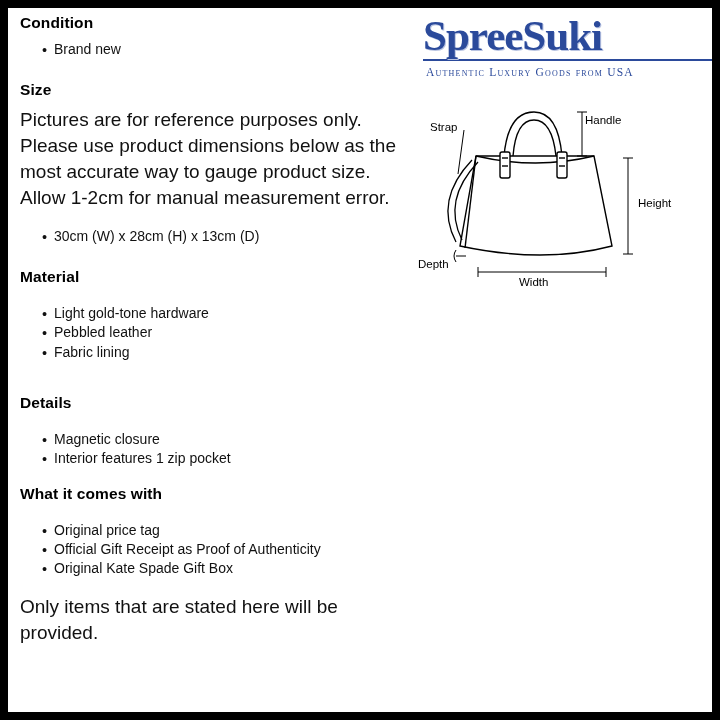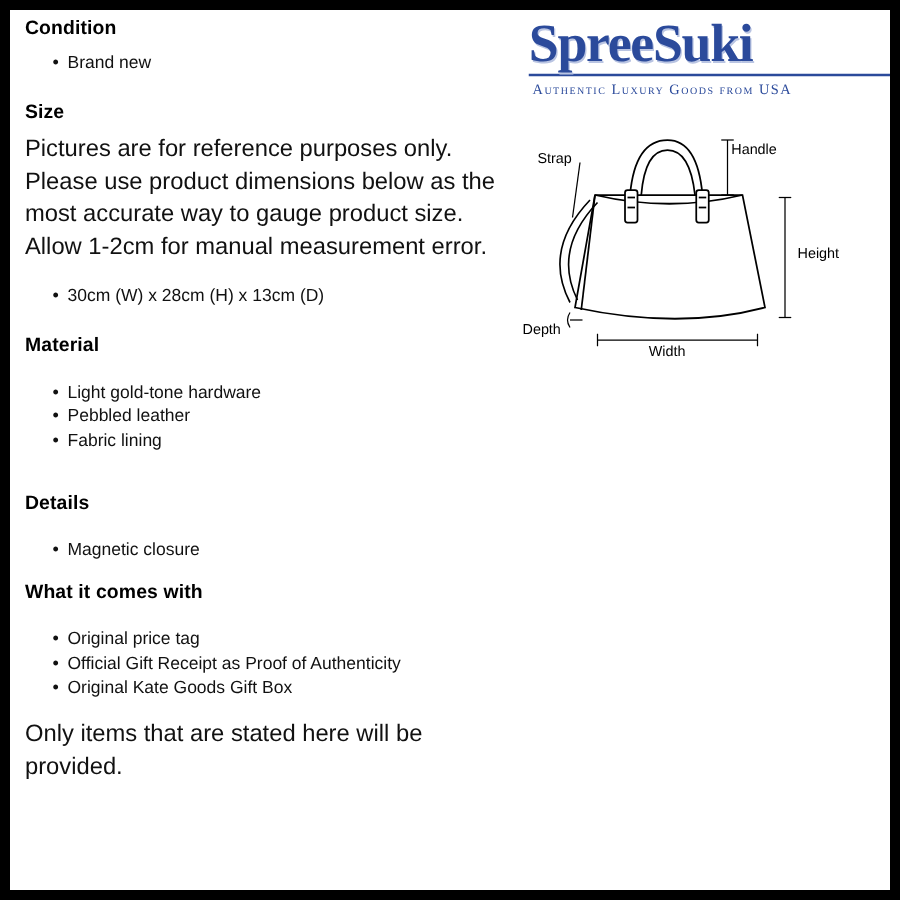--- a/index.html
+++ b/index.html
@@ -214,32 +214,33 @@
     </div>
 
     <div class="gap-lg"></div>
     <div class="gap-sm"></div>
 
     <div class="block">
       <h2 class="section">Details</h2>
       <div class="gap-sm"></div>
       <ul class="bullets">
         <li>Magnetic closure</li>
+        <li>Interior features 1 zip pocket</li>
       </ul>
     </div>
 
     <div class="gap-md"></div>
 
     <div class="block">
       <h2 class="section">What it comes with</h2>
       <div class="gap-sm"></div>
       <ul class="bullets">
         <li>Original price tag</li>
         <li>Official Gift Receipt as Proof of Authenticity</li>
-        <li>Original Kate Goods Gift Box</li>
+        <li>Original Kate Spade Gift Box</li>
       </ul>
     </div>
 
     <div class="gap-md"></div>
 
     <p class="para">Only items that are stated here will be provided.</p>
   </div>
 </div>
 
 </body></html>

